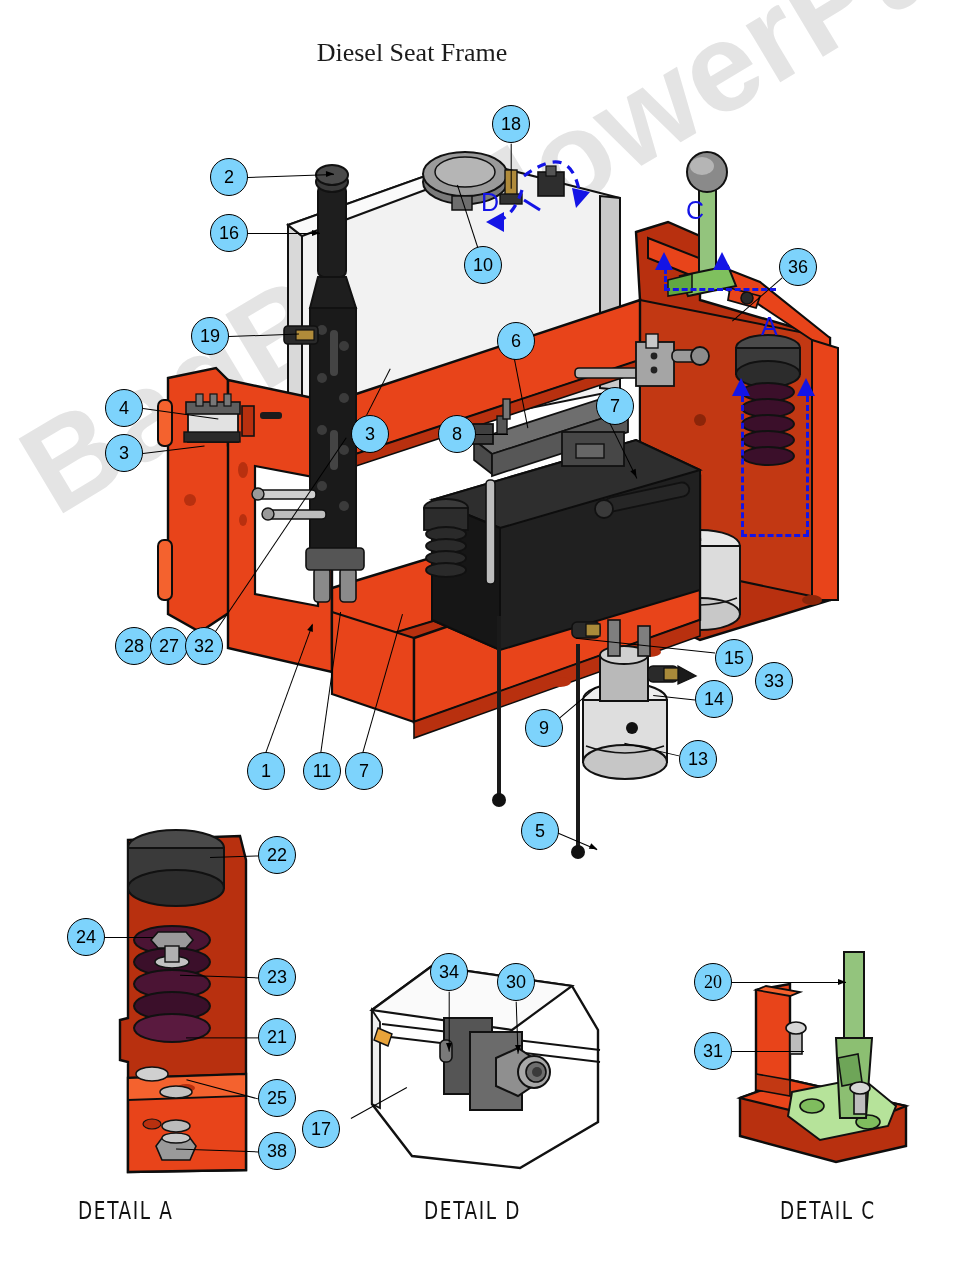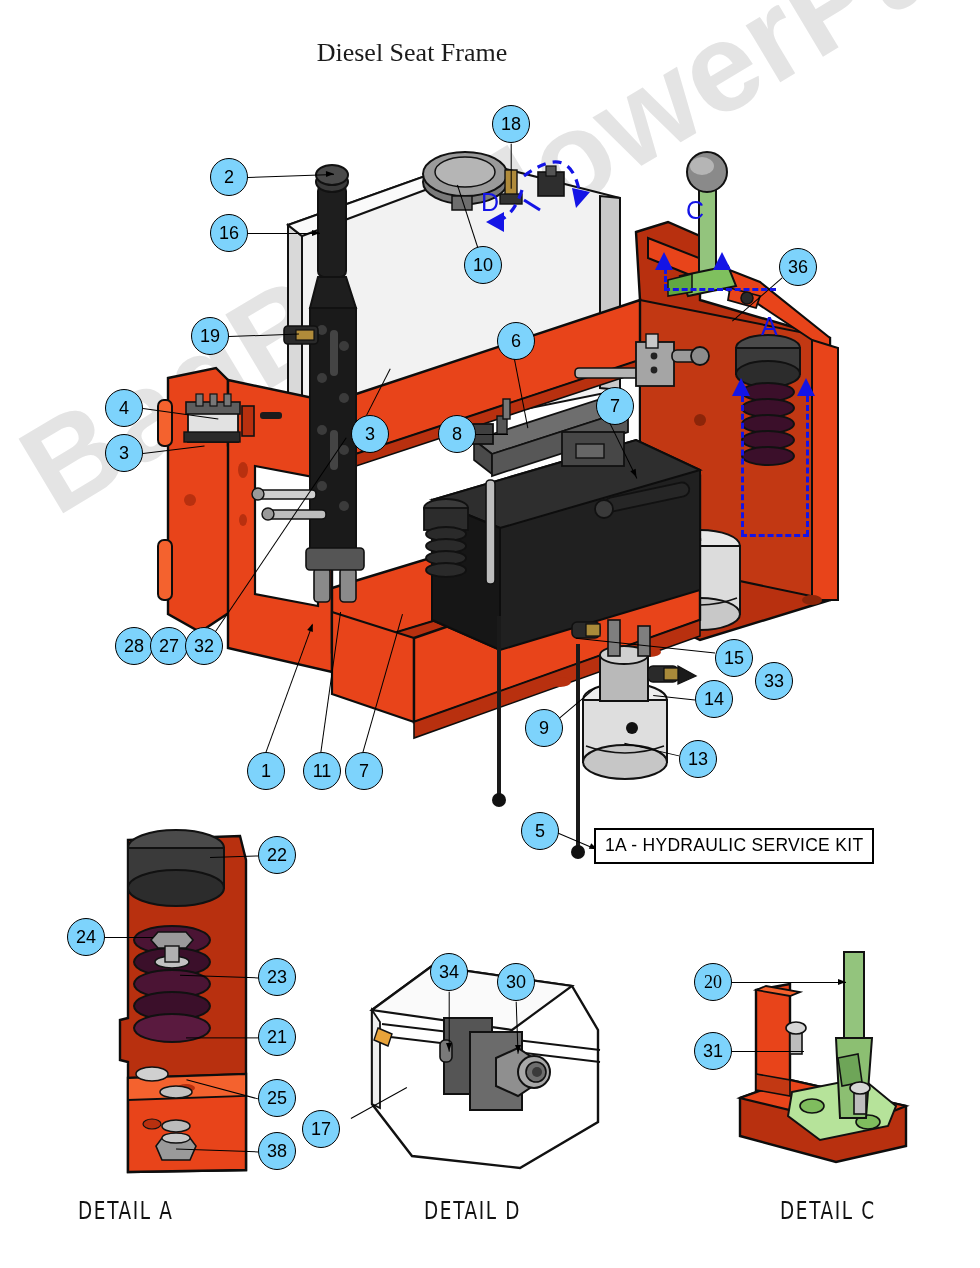--- a/index.html
+++ b/index.html
@@ -376,21 +376,20 @@
     <div class="sec-letter" style="left:481px; top:188px;">D</div>
     <svg class="layer" viewBox="0 0 980 1268" style="z-index:34;">
       <path d="M524,176 Q572,140 580,196" fill="none" stroke="#1414E6" stroke-width="3.2" stroke-dasharray="9 7"></path>
       <polygon points="572,188 590,192 576,208" fill="#1414E6"></polygon>
       <path d="M522,190 Q514,216 496,222" fill="none" stroke="#1414E6" stroke-width="3.2" stroke-dasharray="9 7"></path>
       <polygon points="504,212 486,222 504,232" fill="#1414E6"></polygon>
       <path d="M524,200 L540,210" stroke="#1414E6" stroke-width="3" fill="none"></path>
     </svg>
   </div>
 
-  <div class="kit-box">1A - HYDRAULIC SERVICE KIT</div>
 
   <svg class="layer" viewBox="0 0 980 1268">
     <g>
       <polygon points="128,840 240,836 246,860 246,1170 128,1172 128,1062 120,1060 120,1020 128,1018" fill="#B8300F" stroke="#0d0d0d" stroke-width="2.4"></polygon>
       <polygon points="128,1078 246,1074 246,1170 128,1172" fill="#E8441A" stroke="#0d0d0d" stroke-width="2.4"></polygon>
       <polygon points="128,1078 246,1074 246,1096 128,1100" fill="#F4622E" stroke="#0d0d0d" stroke-width="1.8"></polygon>
       <ellipse cx="152" cy="1124" rx="9" ry="5" fill="#B8300F" stroke="#111" stroke-width="1.2"></ellipse>
       <ellipse cx="186" cy="1088" rx="9" ry="4" fill="#B8300F"></ellipse>
 
       <ellipse cx="176" cy="848" rx="48" ry="18" fill="#4A4A4A" stroke="#111" stroke-width="2"></ellipse>

